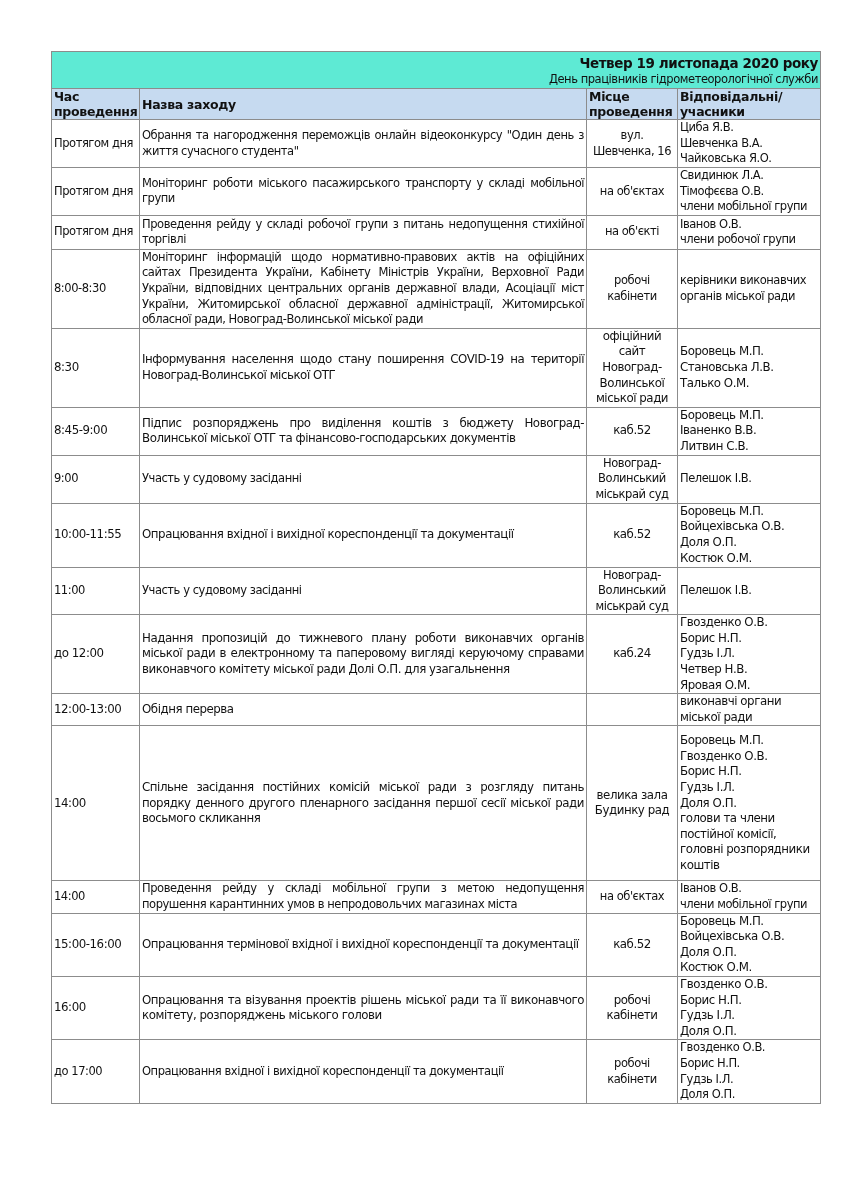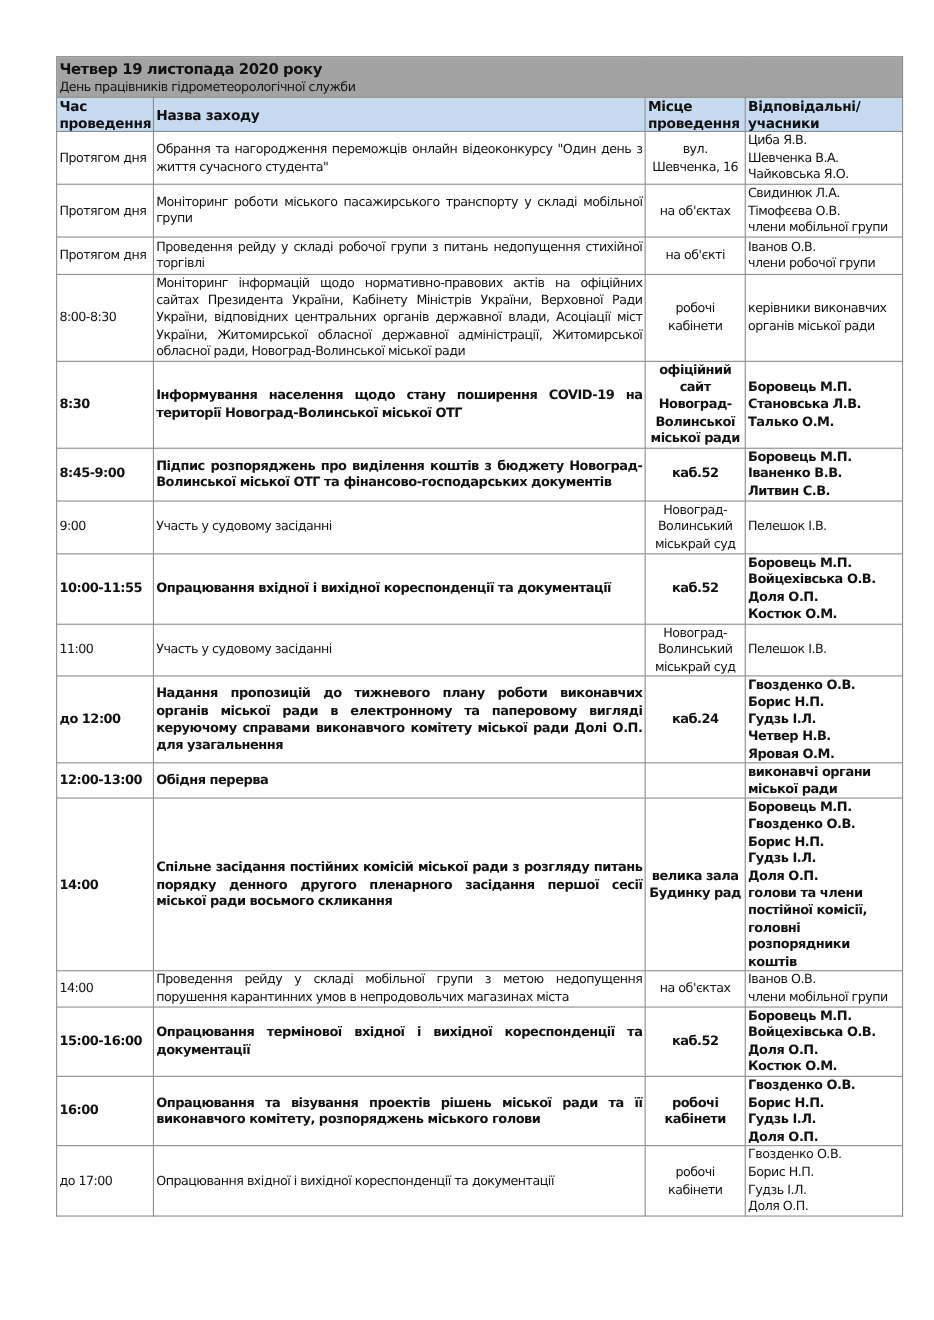--- a/index.html
+++ b/index.html
@@ -31,22 +31,22 @@
       padding: 0 2px;
       vertical-align: middle;
       overflow: hidden;
     }
     col.c-time { width: 88px; }
     col.c-title { width: 447px; }
     col.c-place { width: 91px; }
     col.c-resp { width: 143px; }
 
     .title-row td {
-      background: #a3a3a3;
-      text-align: left;
+      background: #5eead4;
+      text-align: right;
       height: 36px;
       padding: 0;
     }
     .day-title {
       display: block;
       font-family: "DejaVu Sans", sans-serif;
       font-weight: bold;
       font-size: 13.5px;
       letter-spacing: -0.4px;
       line-height: 18px;
@@ -67,21 +67,21 @@
       line-height: 15px;
       text-align: left;
       height: 29px;
     }
     .row td {
       font-size: 11.5px;
       line-height: 15.6px;
       letter-spacing: -0.45px;
     }
     .row.bold td {
-      font-weight: bold;
+      font-weight: normal;
       font-size: 11.8px;
       letter-spacing: -0.45px;
     }
     td.time { }
     td.title { text-align: justify; }
     td.place { text-align: center; }
     td.resp { text-align: left; }
     .line { display: block; white-space: nowrap; }
   </style>
 </head>

